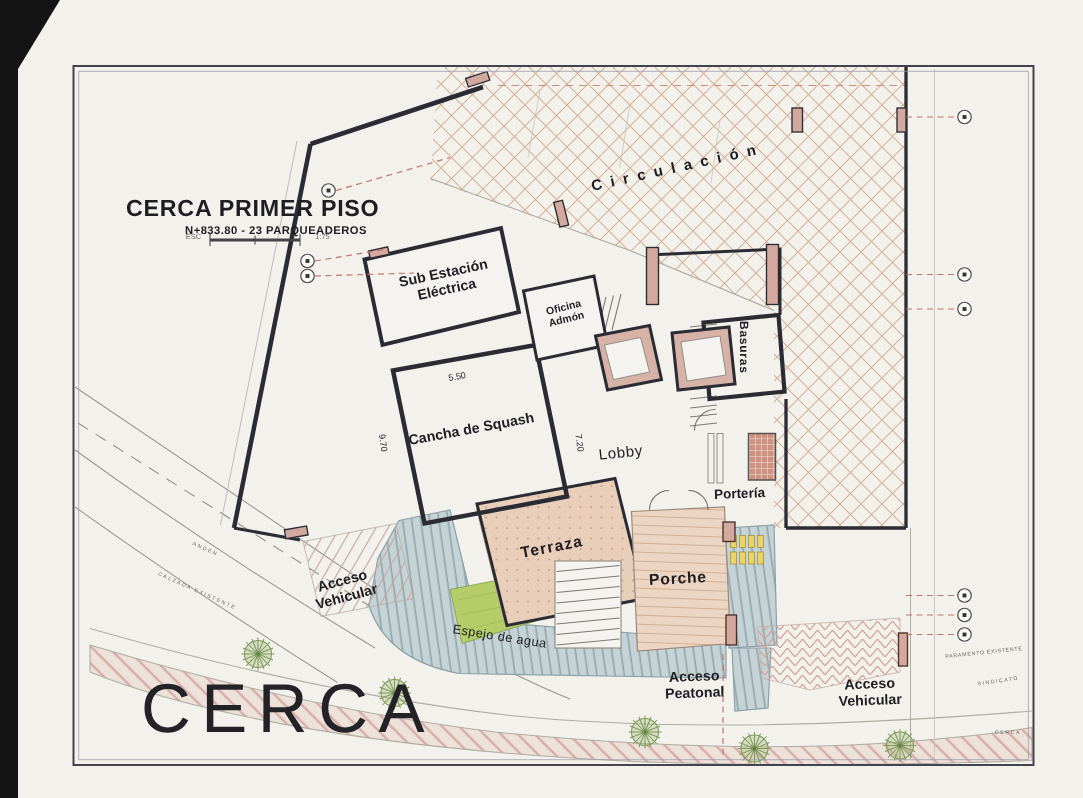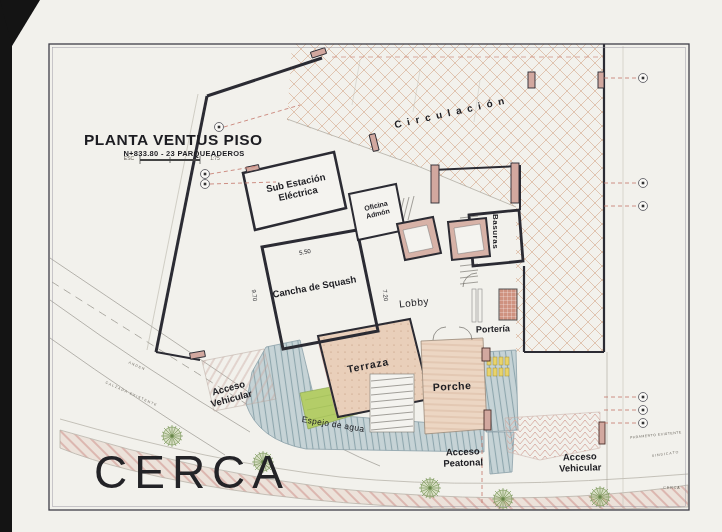--- a/index.html
+++ b/index.html
@@ -210,21 +210,21 @@
       <path d="M140,160 L200,160" stroke-width="2"></path>
       <path d="M140,156 L140,164 M170,157 L170,163 M200,156 L200,164" stroke-width="0.7"></path>
     </g>
 
     <g fill="none">
       <rect x="49" y="44" width="640" height="466" stroke="#3f3f49" stroke-width="1.3"></rect>
       <rect x="52.5" y="47.5" width="633" height="459" stroke="#9b9aa4" stroke-width="0.5"></rect>
     </g>
   </svg>
 
-  <div class="lbl" style="left:84px;top:131px;width:200px;font-size:15.5px;font-weight:700;letter-spacing:.5px;text-align:left;">PLANTA VENTUS PISO</div>
+  <div class="lbl" style="left:84px;top:131px;width:200px;font-size:15.5px;font-weight:700;letter-spacing:.5px;text-align:left;">CERCA PRIMER PISO</div>
   <div class="lbl" style="left:84px;top:150px;width:200px;font-size:7.5px;font-weight:700;letter-spacing:.3px;">N+833.80 - 23 PARQUEADEROS</div>
   <div class="lbl tiny" style="left:120px;top:156px;width:18px;font-size:5px;">ESC</div>
   <div class="lbl tiny" style="left:202px;top:156px;width:26px;font-size:5px;">1:75</div>
 
   <div class="lbl" style="left:390px;top:107px;width:120px;font-size:10px;font-weight:600;letter-spacing:1.5px;transform:rotate(-12.5deg);">C i r c u l a c i ó n</div>
   <div class="lbl" style="left:243px;top:178px;width:108px;font-size:9.5px;font-weight:700;transform:rotate(-12deg);">Sub Estación
 Eléctrica</div>
   <div class="lbl" style="left:351px;top:202px;width:52px;font-size:7px;font-weight:700;transform:rotate(-14deg);">Oficina
 Admón</div>
   <div class="lbl" style="left:252px;top:282px;width:125px;font-size:9.5px;font-weight:700;transform:rotate(-10.5deg);">Cancha de Squash</div>

